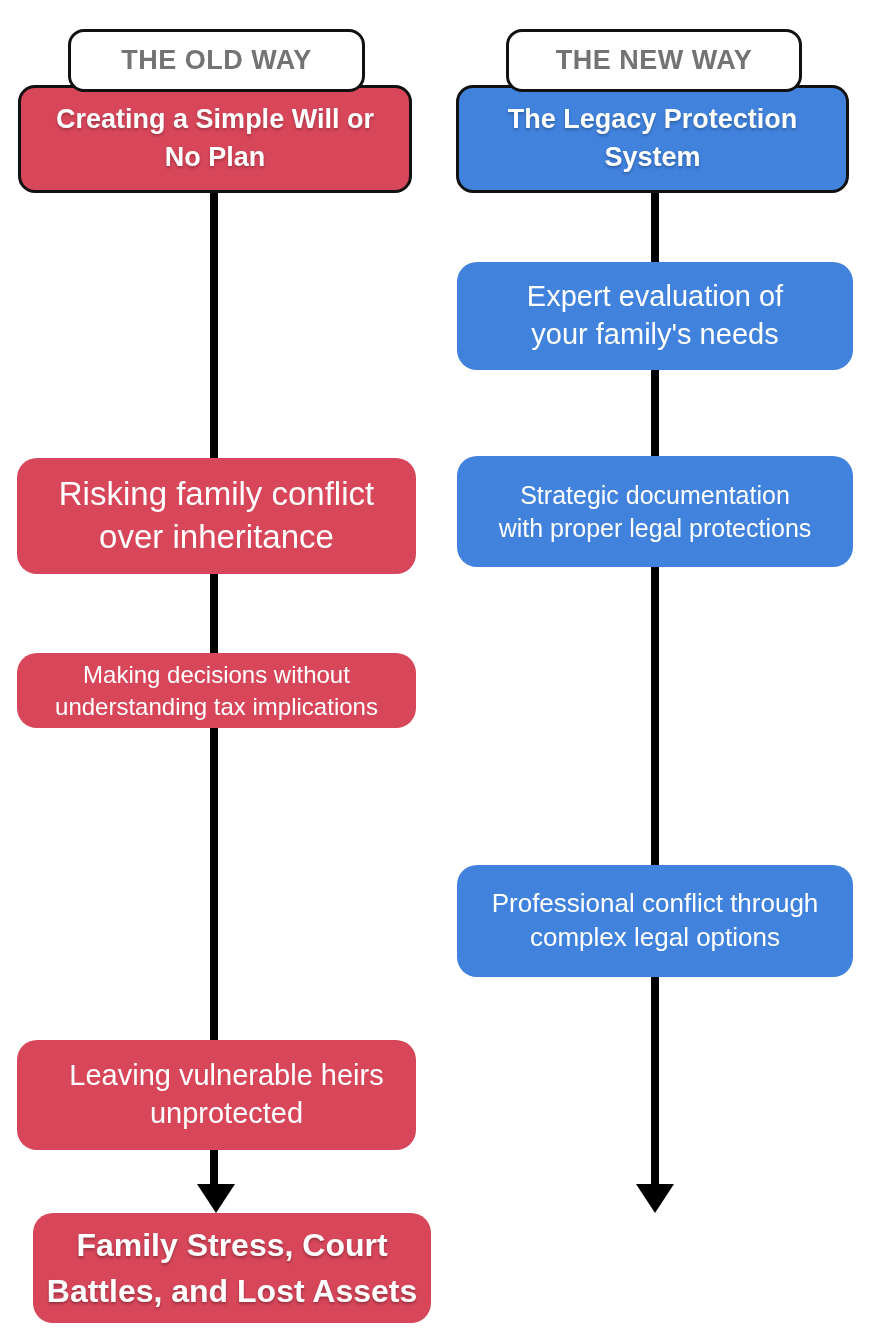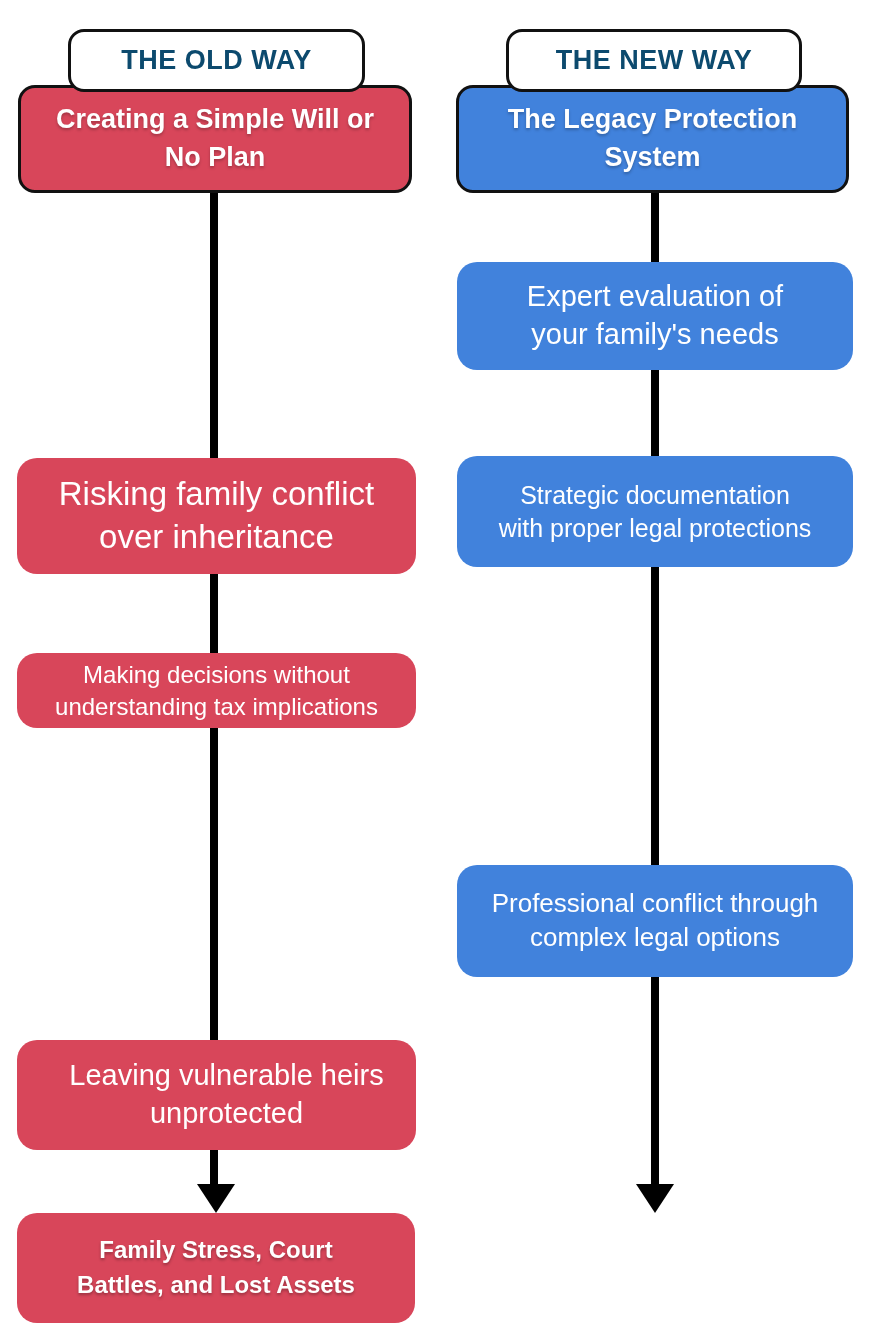--- a/index.html
+++ b/index.html
@@ -28,21 +28,21 @@
 
   
   .box {
     position:absolute; box-sizing:border-box;
     display:flex; align-items:center; justify-content:center;
     text-align:center; white-space:pre-line;
     color:var(--text-color,#fff);
     line-height:1.3; z-index:2;
   }
   .label-box {
-    background:#ffffff; color:#0c4a6e;
+    background:#ffffff; color:#737373;
     border:3.5px solid #111111; border-radius:16px;
     font-weight:bold; font-size:27px; letter-spacing:0.5px;
     z-index:3;
   }
   .label-box.old { left:68px; top:29px; width:297px; height:63px; }
   .label-box.new { left:506px; top:29px; width:296px; height:63px; }
 
   .header-box {
     border:3.5px solid #111111; border-radius:17px;
     font-weight:bold; font-size:27px; line-height:1.4;
@@ -57,22 +57,23 @@
   .ls0 { top:260px;  height:108px; font-size:29px; }
   .ls1 { top:458px;  height:116px; font-size:33px; }
   .ls2 { top:653px;  height:75px; font-size:24px; }
   .ls3 { top:868px;  height:109px; font-size:31px; }
   .ls4 { top:1040px; height:110px; font-size:29px;padding-left:20px; }
   .rs0 { top:262px;  height:108px; font-size:29px; }
   .rs1 { top:456px;  height:111px; font-size:25px; }
   .rs2 { top:865px;  height:112px; font-size:26px; }
 
   .result-box {
-    border-radius:20px; font-weight:bold; font-size:24px; line-height:1.45;
+    border-radius:20px; font-weight:bold; font-size:32px; line-height:1.45;
     text-shadow:0 2px 3px rgba(0,0,0,0.3);
+    margin-left:16px;
   }
   .result-box.old { left:17px;  top:1213px; width:398px; height:110px; background:var(--old-accent,#d8465a); }
   .result-box.new { left:457px; top:1211px; width:396px; height:112px; background:var(--new-accent,#4182dc); }
 </style>
 </head>
 <body>
 
 <div class="canvas" style="--old-accent: #d8465a; --new-accent: #4182dc; --arrow-color: #000000; --text-color: #ffffff;">
 
   <div class="flow-line old"></div>

